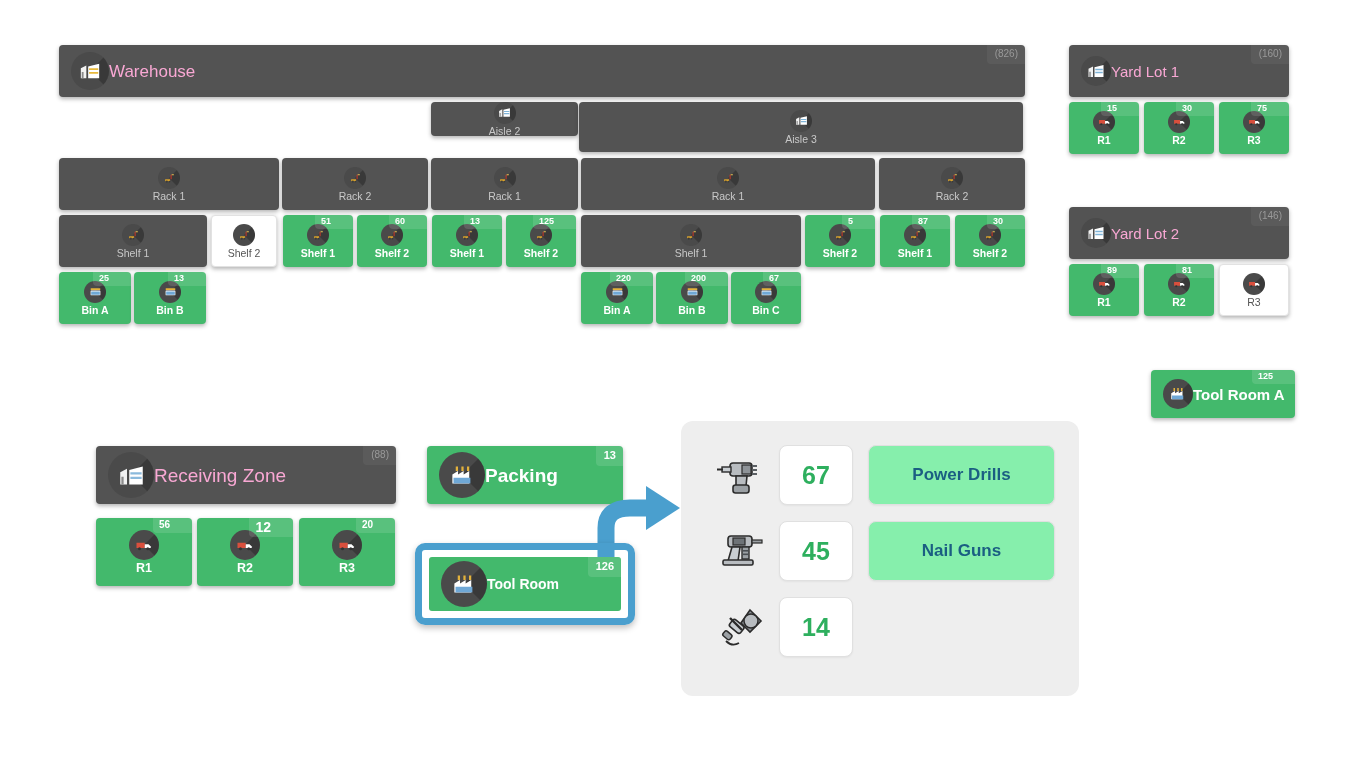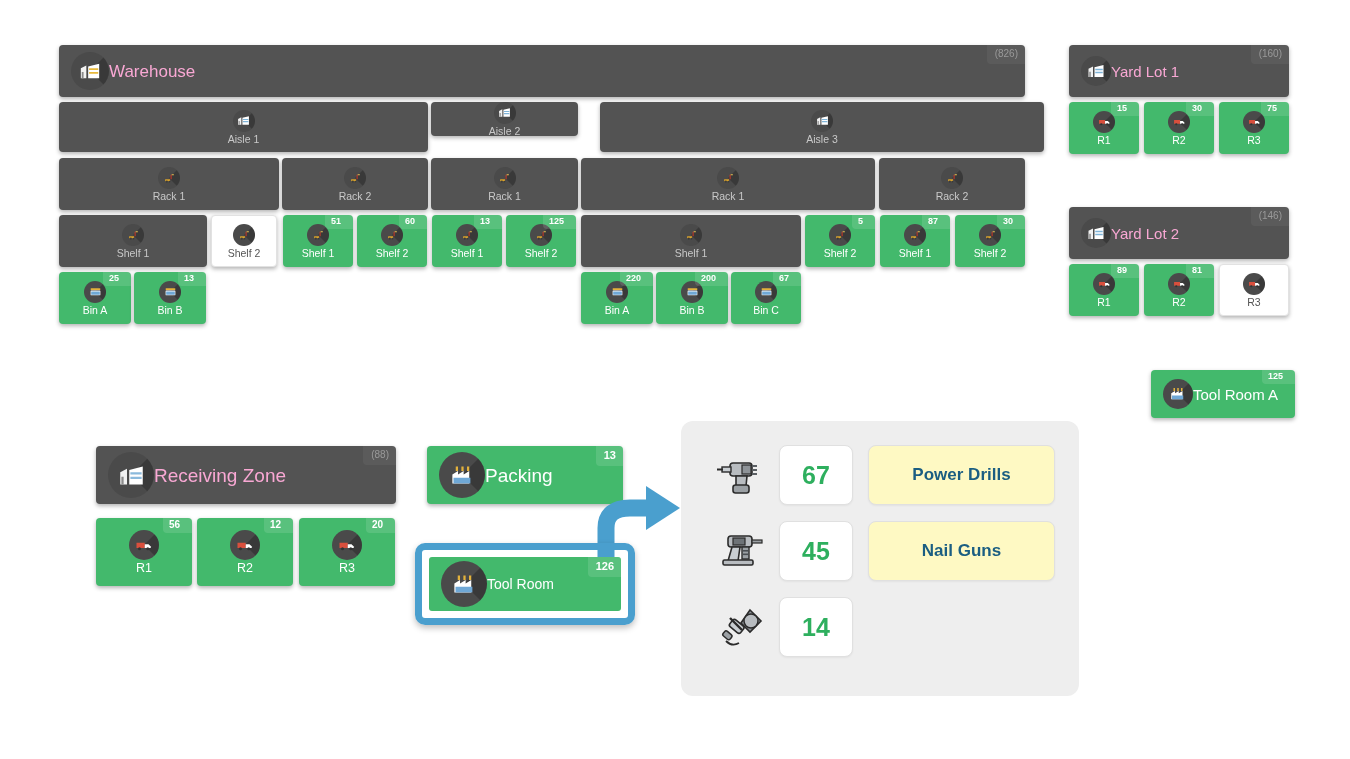--- a/index.html
+++ b/index.html
@@ -21,21 +21,21 @@
     overflow:visible;
   }
   .node.dark{background:#535353;}
   .node.green{background:#43b96c;}
   .node.white{background:#ffffff;border:1px solid #e2e2e2;}
 
   
   .badge{
     position:absolute;
     top:0;right:0;
-    padding:2px 12px 3px 6px;
+    padding:2px 22px 3px 6px;
     font-size:9px;
     line-height:1;
     border-radius:0 4px 0 4px;
     font-weight:bold;
     color:#ffffff;
     background:rgba(255,255,255,0.12);
     pointer-events:none;
   }
   .badge.muted{
     color:#9a9a9a;
@@ -51,21 +51,21 @@
     align-items:center;justify-content:center;
     height:100%;
   }
   .vnode .ic{margin-bottom:2px;}
   .vnode .lbl{
     font-size:10.5px;
     line-height:1;
     white-space:nowrap;
   }
   .dark .lbl{color:#c9c9c9;}
-  .green .lbl{color:#ffffff;font-weight:normal;}
+  .green .lbl{color:#ffffff;font-weight:bold;}
   .white .lbl{color:#555555;}
 
   
   .hnode{
     display:flex;flex-direction:row;
     align-items:center;
     height:100%;
     padding-left:12px;
     box-sizing:border-box;
   }
@@ -127,21 +127,21 @@
     border-radius:8px;
     display:flex;align-items:center;justify-content:center;
     font-size:25px;font-weight:bold;
     color:#2eaf5e;
     flex:0 0 auto;
     box-shadow:0 1px 2px rgba(0,0,0,0.05);
   }
   .dname{
     flex:1 1 auto;height:58px;
     margin-left:15px;
-    background:#fef9c3;
+    background:#86efac;
     border:1px solid #e0e0e0;
     border-radius:8px;
     display:flex;align-items:center;justify-content:center;
     font-size:17px;font-weight:bold;
     color:#1b5e82;
     box-shadow:0 1px 2px rgba(0,0,0,0.05);
   }
 
   
   #tool-room-highlight{
@@ -174,47 +174,34 @@
           <path d="M3 13h2v7H3z" fill="#8a8a8a"></path>
           <path d="M10 20V7l12-3v16z" fill="#ffffff"></path>
           <path d="M11 9h10v2H11zm0 4h10v2H11z" fill="#e8b93c"></path>
         </svg>
       </span>
       <span class="lbl">Warehouse</span>
     </div>
     <span class="badge muted">(826)</span>
   </div>
 
-  <div class="node dark" style="left:59px;top:102px;width:369px;height:50px;">
+  <div class="node dark" style="left:431px;top:102px;width:147px;height:34px;">
     <div class="vnode">
       <span class="ic chip chip-22">
         <svg width="13" height="13" viewBox="0 0 24 24">
           <path d="M2 20V9l6-3v14z" fill="#f2f2f2"></path>
             <path d="M3 13h2v7H3z" fill="#8a8a8a"></path>
           <path d="M10 20V7l12-3v16z" fill="#ffffff"></path>
             <path d="M11 9h10v2H11zm0 4h10v2H11z" fill="#7fb4d8"></path>
         </svg>
       </span>
-      <span class="lbl">Aisle 1</span>
-    </div>
-  </div>
-  <div class="node dark" style="left:431px;top:102px;width:147px;height:34px;">
-    <div class="vnode">
-      <span class="ic chip chip-22">
-        <svg width="13" height="13" viewBox="0 0 24 24">
-          <path d="M2 20V9l6-3v14z" fill="#f2f2f2"></path>
-            <path d="M3 13h2v7H3z" fill="#8a8a8a"></path>
-          <path d="M10 20V7l12-3v16z" fill="#ffffff"></path>
-            <path d="M11 9h10v2H11zm0 4h10v2H11z" fill="#7fb4d8"></path>
-        </svg>
-      </span>
       <span class="lbl">Aisle 2</span>
     </div>
   </div>
-  <div class="node dark" style="left:600px;top:102px;width:444px;height:50px;text-align:center;">
+  <div class="node dark" style="left:579px;top:102px;width:444px;height:50px;text-align:center;">
     <div class="vnode">
       <span class="ic chip chip-22">
         <svg width="13" height="13" viewBox="0 0 24 24">
           <path d="M2 20V9l6-3v14z" fill="#f2f2f2"></path>
             <path d="M3 13h2v7H3z" fill="#8a8a8a"></path>
           <path d="M10 20V7l12-3v16z" fill="#ffffff"></path>
             <path d="M11 9h10v2H11zm0 4h10v2H11z" fill="#7fb4d8"></path>
         </svg>
       </span>
       <span class="lbl">Aisle 3</span>
@@ -669,21 +656,21 @@
       <span class="ic chip chip-30">
         <svg width="18" height="18" viewBox="0 0 24 24">
           <path d="M2 9h11v7H2z" fill="#d94f3d"></path>
             <path d="M13 11h5l3 3v2h-8z" fill="#ffffff"></path>
           <circle cx="6" cy="17" r="2" fill="#333"></circle>
             <circle cx="17" cy="17" r="2" fill="#333"></circle>
         </svg>
       </span>
       <span class="lbl" style="font-size:12.5px;">R2</span>
     </div>
-    <span class="badge" style="font-size:10px;">12</span>
+    <span class="badge" style="font-size:14px;">12</span>
   </div>
   <div class="node green" style="left:299px;top:518px;width:96px;height:68px;">
     <div class="vnode">
       <span class="ic chip chip-30">
         <svg width="18" height="18" viewBox="0 0 24 24">
           <path d="M2 9h11v7H2z" fill="#d94f3d"></path>
             <path d="M13 11h5l3 3v2h-8z" fill="#ffffff"></path>
           <circle cx="6" cy="17" r="2" fill="#333"></circle>
             <circle cx="17" cy="17" r="2" fill="#333"></circle>
         </svg>

